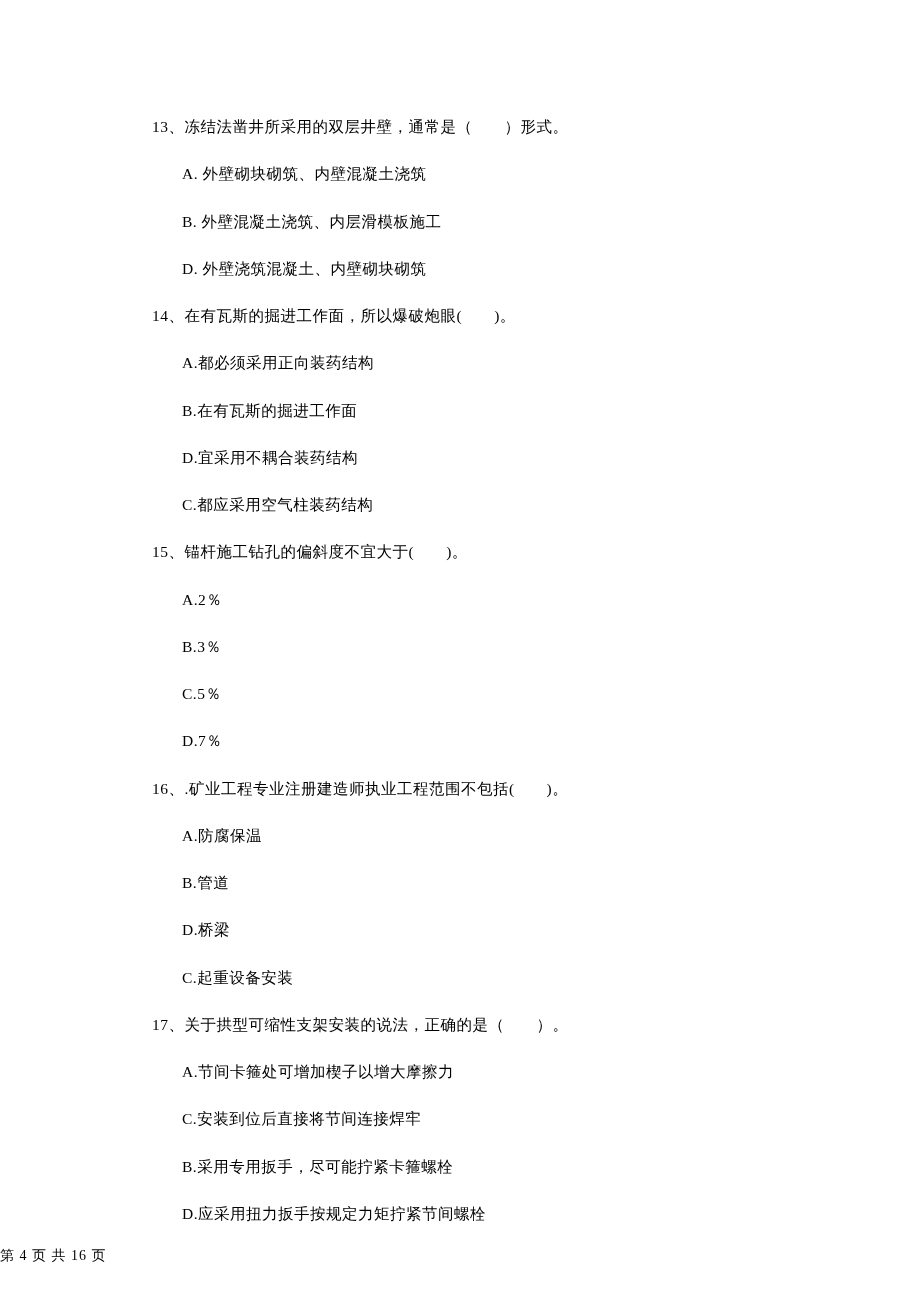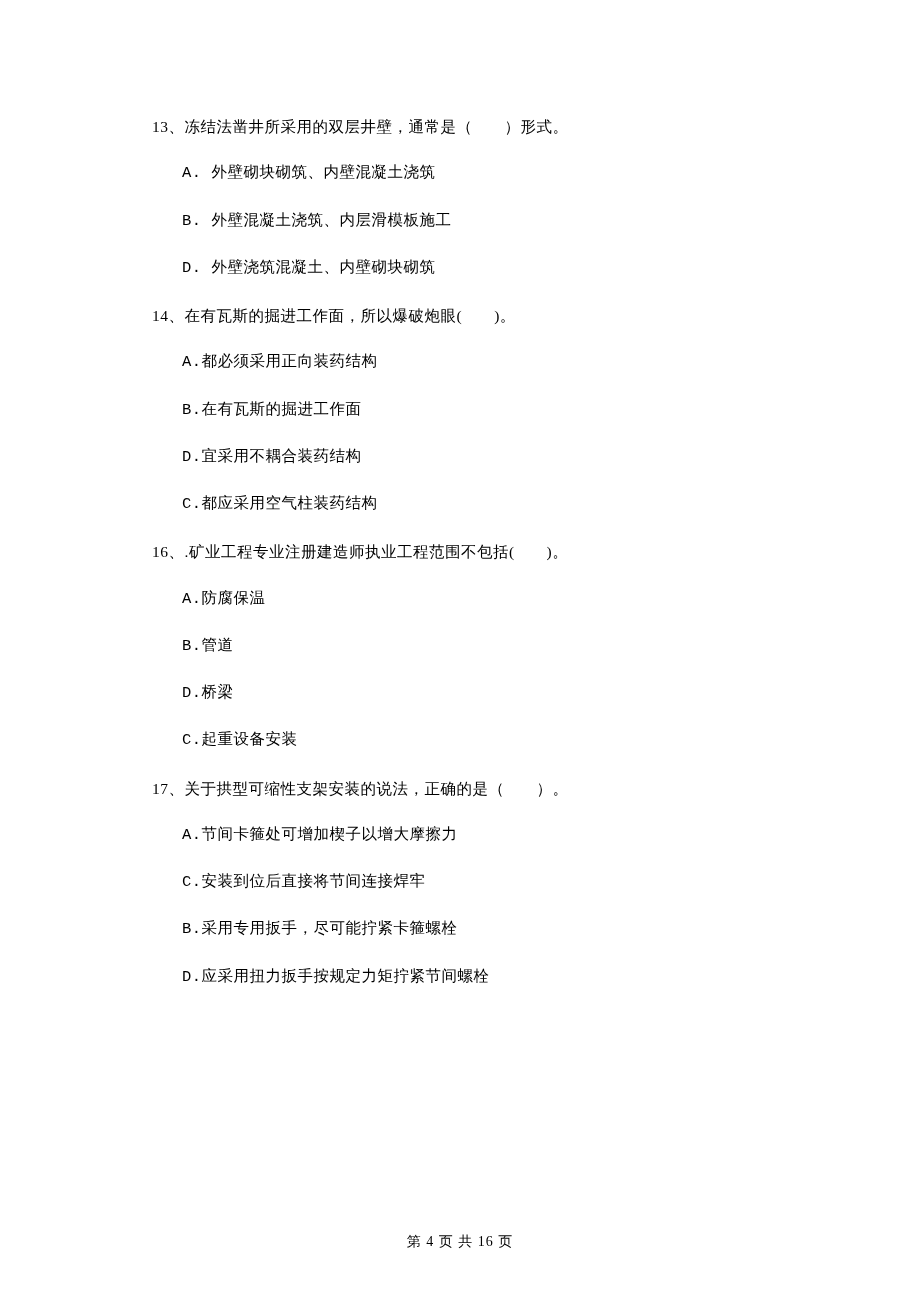--- a/index.html
+++ b/index.html
@@ -20,28 +20,27 @@
   .question {
     margin-bottom: 24px;
     letter-spacing: 0.5px;
   }
   .q-stem {
     margin-bottom: 24px;
   }
   .option {
     padding-left: 30px;
     margin-bottom: 24px;
-    font-family: Liberation Mono, monospace;
   }
   .footer {
     position: absolute;
-    bottom: 50px;
+    bottom: 36px;
     left: 0;
     right: 0;
-    text-align: center;
+    text-align: left;
     font-size: 14px;
     letter-spacing: 1px;
     margin-top: 11px;
   }
 </style>
 </head>
 <body>
 
 <div class="page">
 
@@ -53,20 +52,27 @@
   </div>
 
   <div class="question">
     <div class="q-stem"><span>14、</span><span>在有瓦斯的掘进工作面，所以爆破炮眼(　　)。</span></div>
     <div class="option">A.都必须采用正向装药结构</div>
     <div class="option">B.在有瓦斯的掘进工作面</div>
     <div class="option">D.宜采用不耦合装药结构</div>
     <div class="option">C.都应采用空气柱装药结构</div>
   </div>
 
+  <div class="question">
+    <div class="q-stem"><span>15、</span><span>锚杆施工钻孔的偏斜度不宜大于(　　)。</span></div>
+    <div class="option">A.2％</div>
+    <div class="option">B.3％</div>
+    <div class="option">C.5％</div>
+    <div class="option">D.7％</div>
+  </div>
 
   <div class="question">
     <div class="q-stem"><span>16、</span><span>.矿业工程专业注册建造师执业工程范围不包括(　　)。</span></div>
     <div class="option">A.防腐保温</div>
     <div class="option">B.管道</div>
     <div class="option">D.桥梁</div>
     <div class="option">C.起重设备安装</div>
   </div>
 
   <div class="question">

